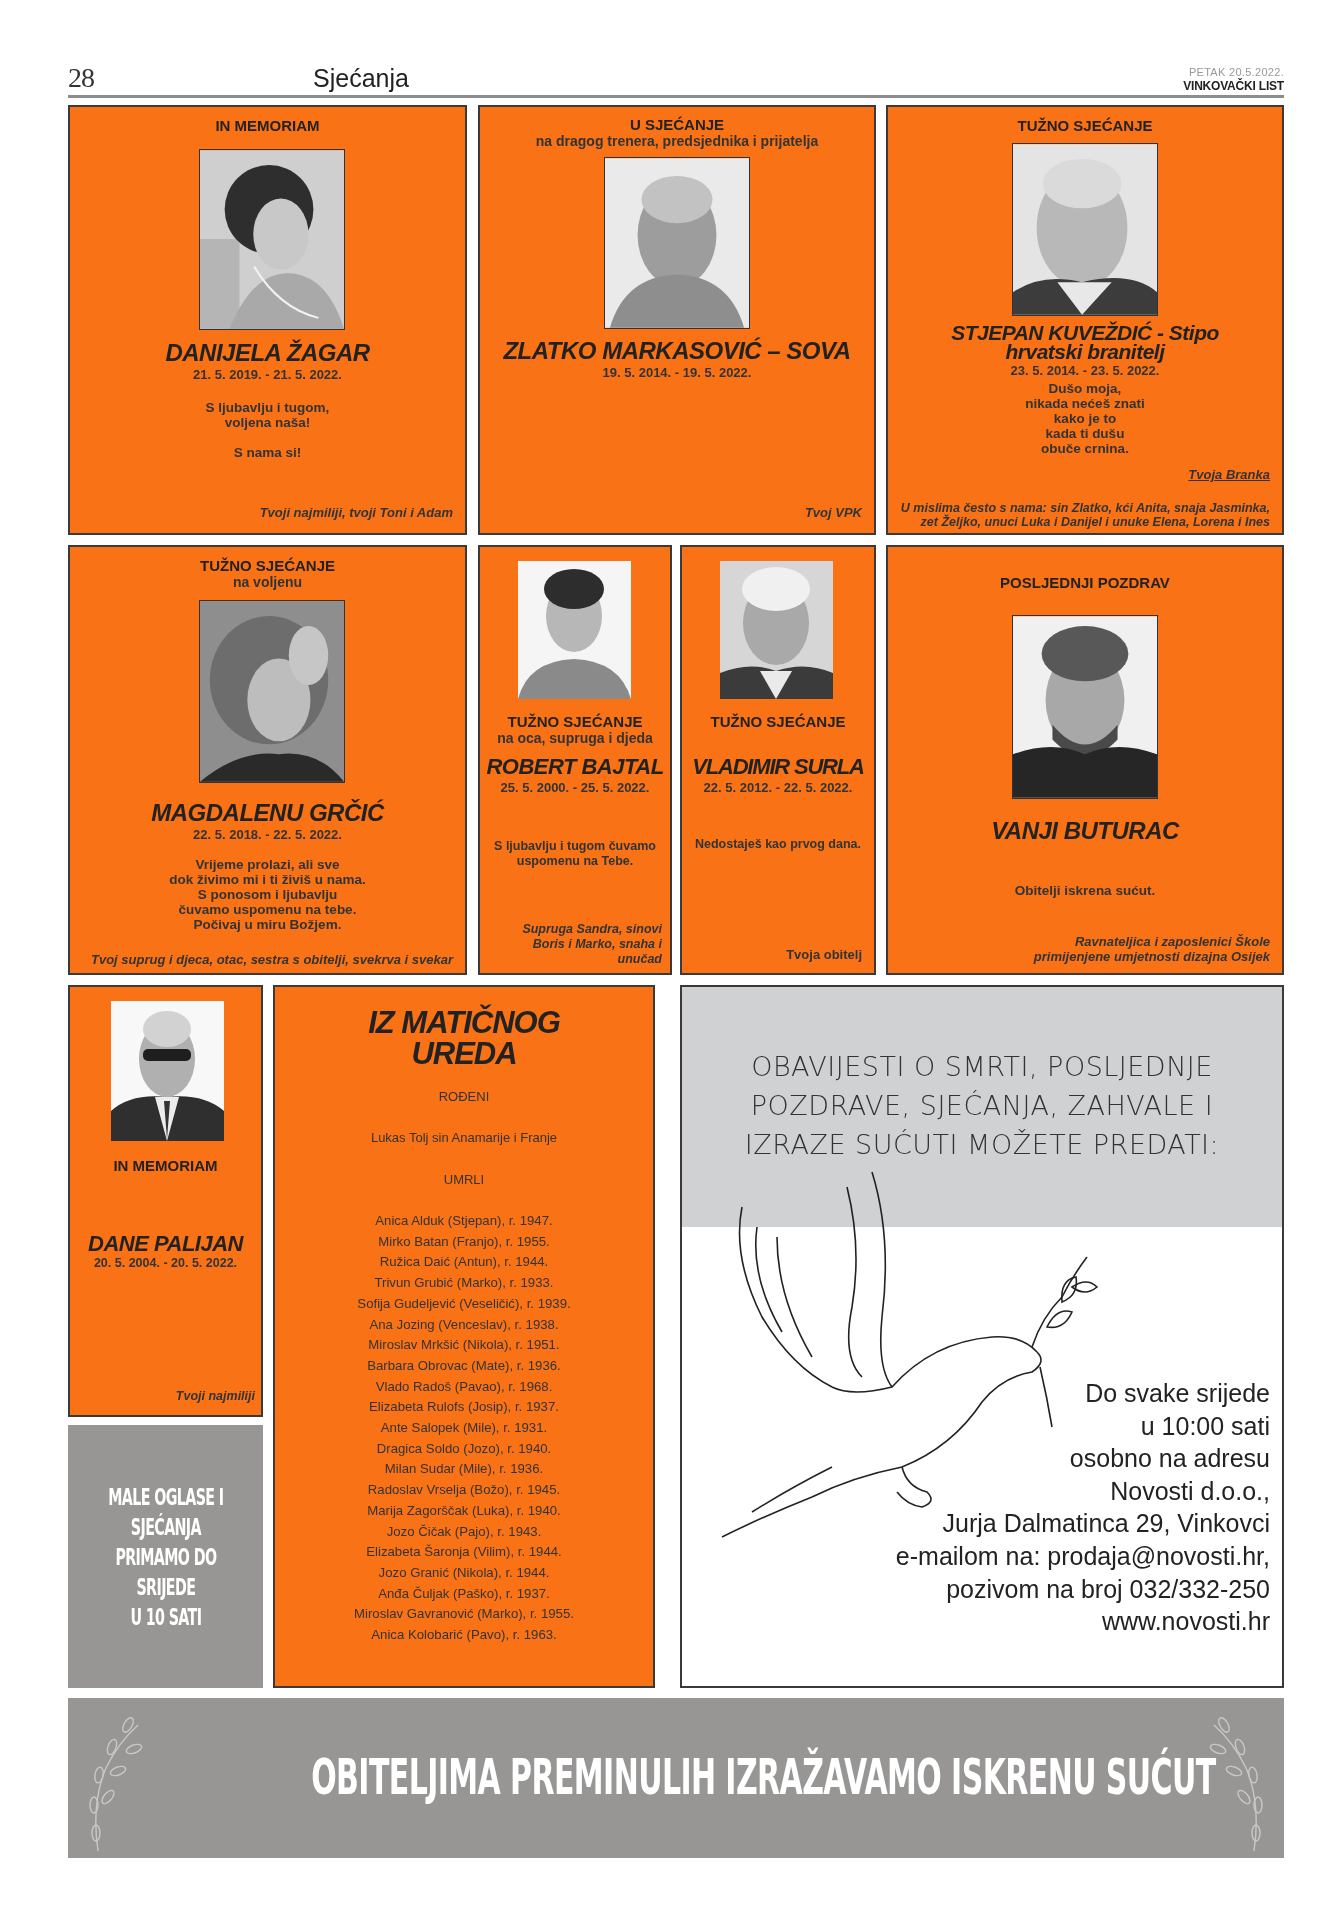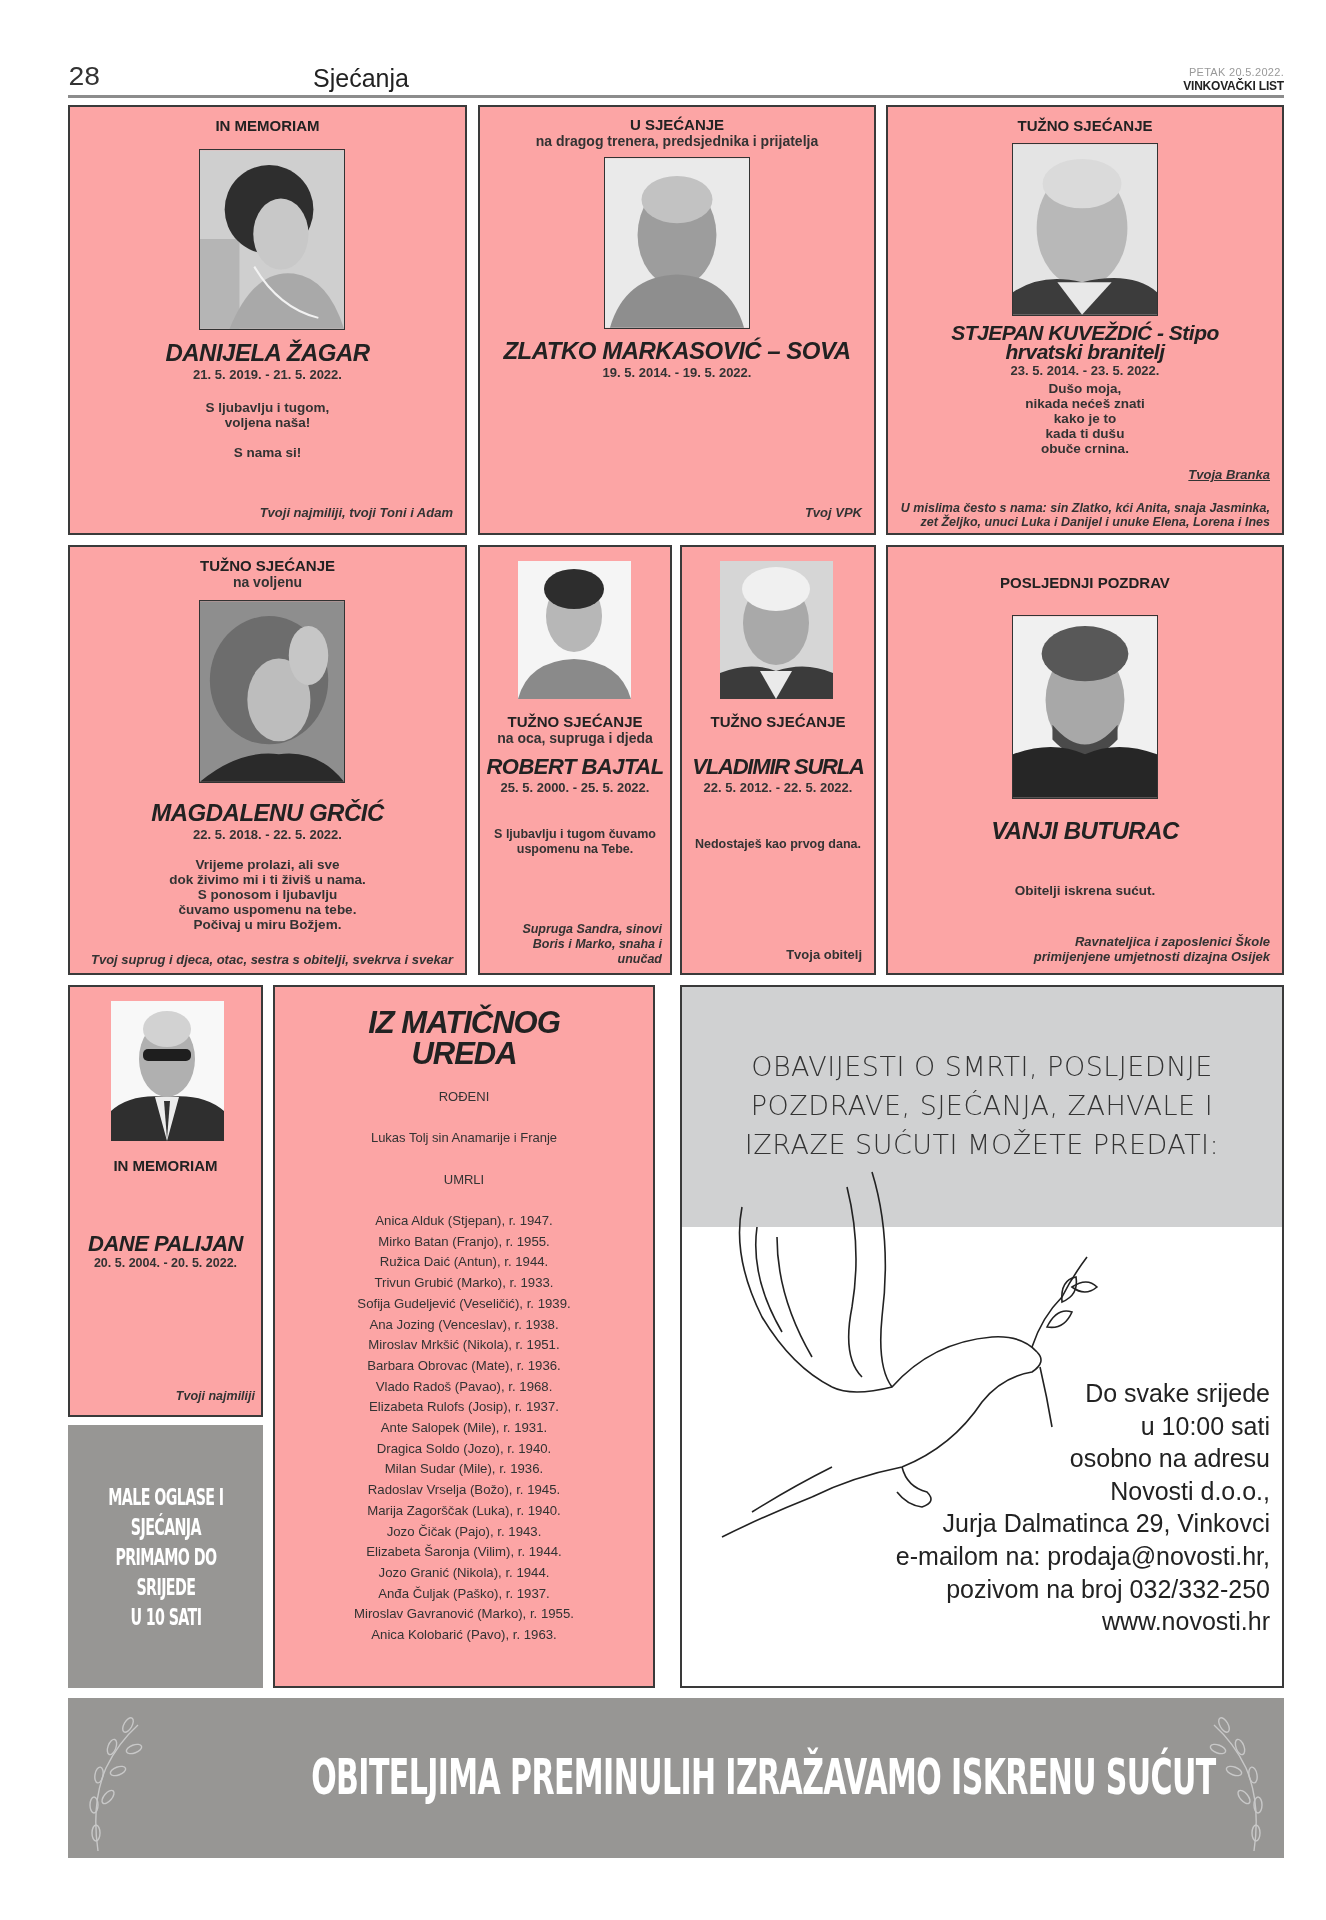--- a/index.html
+++ b/index.html
@@ -1,26 +1,26 @@
 <!DOCTYPE html>
 <html><head>
 <meta charset="utf-8">
 <style>
   * { box-sizing: border-box; margin: 0; padding: 0; }
   html, body { width: 1326px; height: 1920px; background: #ffffff; overflow: hidden; }
   body { position: relative; font-family: "Liberation Sans", sans-serif; color: #222; }
 
   .header { position: absolute; left: 68px; top: 60px; width: 1216px; height: 40px; }
-  .page-num { position: absolute; left: 0; top: 2px; font-family: Liberation Mono, monospace; font-weight: 200; font-size: 28px; color: #333; letter-spacing: -1px; }
+  .page-num { position: absolute; left: 0; top: 2px; font-family: Liberation Serif, serif; font-weight: 200; font-size: 28px; color: #333; letter-spacing: -1px; }
   .section-title { position: absolute; left: 245px; top: 4px; font-size: 25px; color: #222; }
   .hdr-date { position: absolute; right: 0; top: 6px; font-size: 11px; color: #999; letter-spacing: 0.3px; }
   .hdr-paper { position: absolute; right: 0; top: 19px; font-size: 12px; color: #222; font-weight: bold; letter-spacing: -0.2px; }
   .hdr-rule { position: absolute; left: 0; top: 35px; width: 1216px; height: 3px; background: #8c8c8c; }
 
-  .card { position: absolute; border: 2px solid #3a3a3a; background: #fca5a5; text-align: center; }
+  .card { position: absolute; border: 2px solid #3a3a3a; background: #f97316; text-align: center; }
   .card .kicker { font-weight: bold; font-size: 15px; color: #222; line-height: 17px; }
   .card .sub { font-weight: bold; font-size: 14px; color: #333; line-height: 16px; }
   .photo { position: absolute; border: 1.5px solid #333; overflow: hidden; }
   .photo.noborder { border: none; }
   .photo svg { width: 100%; height: 100%; display: block; }
   .name { position: absolute; left: 0; right: 0; font-style: italic; font-weight: bold; color: #222; letter-spacing: -0.5px; }
   .dates { position: absolute; left: 0; right: 0; font-weight: bold; font-size: 13px; color: #333; }
   .msg { position: absolute; left: 0; right: 0; font-weight: bold; font-size: 13.5px; line-height: 15px; color: #333; }
   .sign { position: absolute; right: 12px; font-style: italic; font-weight: bold; font-size: 13px; line-height: 15px; color: #333; text-align: right; }
   .sign-plain { position: absolute; right: 12px; font-weight: bold; font-size: 13.5px; color: #333; }
@@ -153,21 +153,21 @@
         <rect width="113" height="138" fill="#f5f5f5"></rect>
         <ellipse cx="56" cy="55" rx="28" ry="36" fill="#b7b7b7"></ellipse>
         <ellipse cx="56" cy="28" rx="30" ry="20" fill="#2d2d2d"></ellipse>
         <path d="M0 138 Q10 100 56 98 Q102 100 113 138Z" fill="#8a8a8a"></path>
       </svg>
   </div>
   <div class="kicker" style="position:absolute;left:0;right:0;top:166px;">TUŽNO SJEĆANJE</div>
   <div class="sub" style="position:absolute;left:0;right:0;top:183px;">na oca, supruga i djeda</div>
   <div class="name" style="top:207px;font-size:22px;">ROBERT BAJTAL</div>
   <div class="dates" style="top:233px;">25. 5. 2000. - 25. 5. 2022.</div>
-  <div class="msg" style="top:280px;font-size:12.5px;">
+  <div class="msg" style="top:292px;font-size:12.5px;">
     <div>S ljubavlju i tugom čuvamo</div>
     <div>uspomenu na Tebe.</div>
   </div>
   <div class="sign" style="top:375px;right:8px;font-size:12.5px;">
     <div>Supruga Sandra, sinovi</div>
     <div>Boris i Marko, snaha i</div>
     <div>unučad</div>
   </div>
 </div>
 

